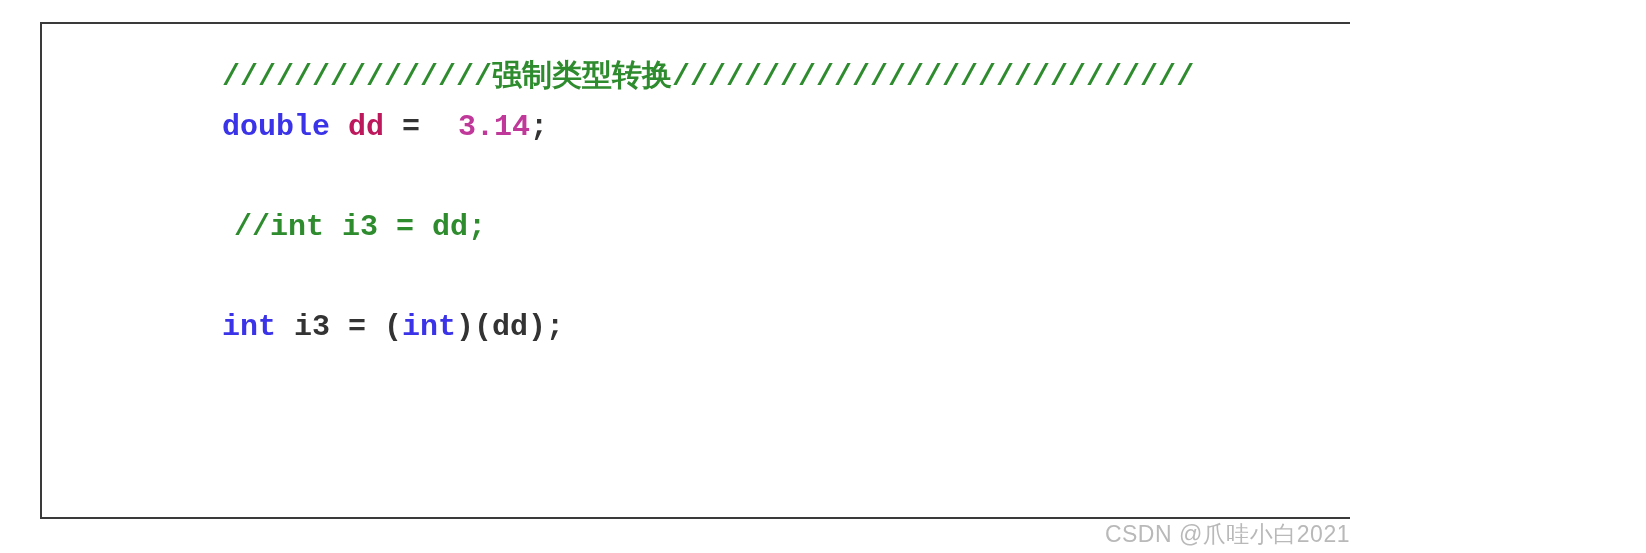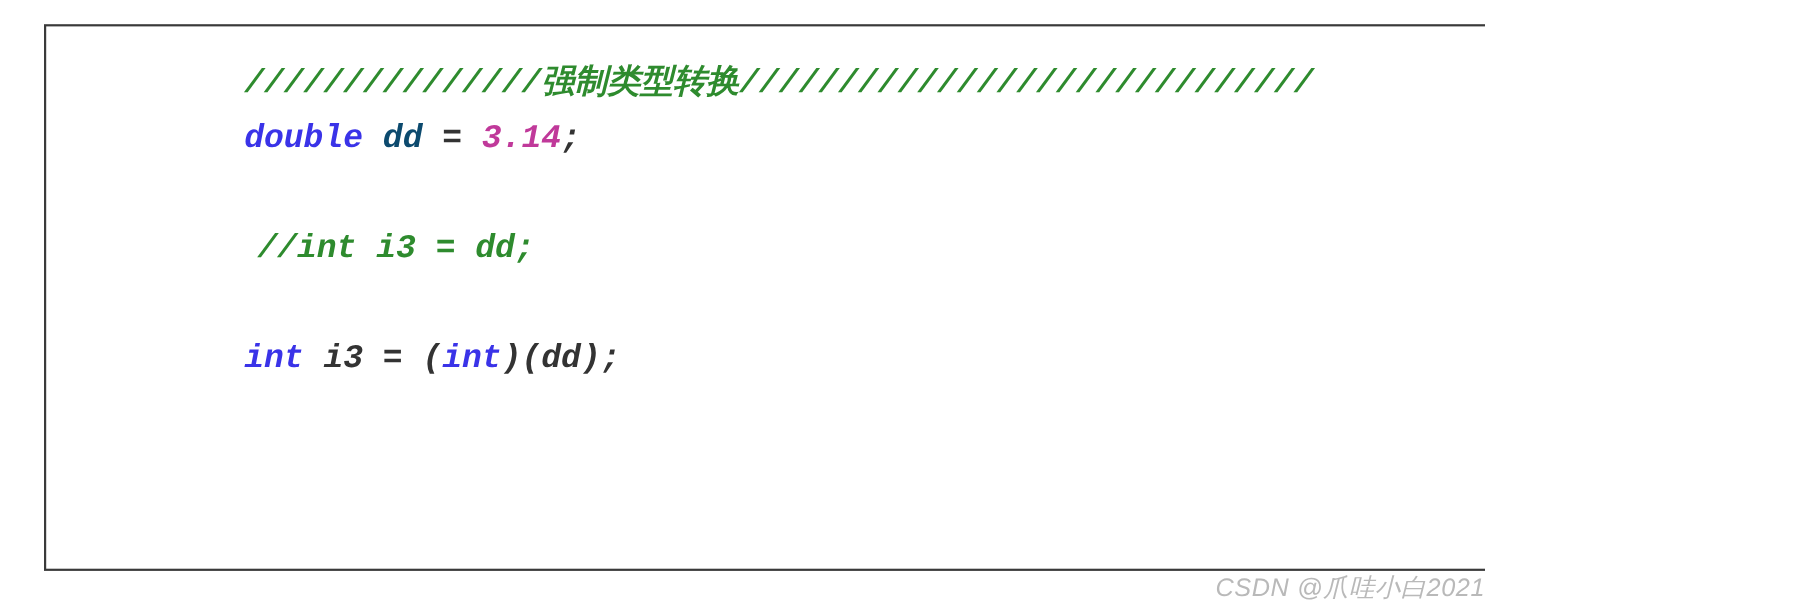--- a/index.html
+++ b/index.html
@@ -8,21 +8,20 @@
     background: #ffffff;
   }
 
   #screenshot {
     position: relative;
     width: 1350px;
     height: 553px;
     background: #ffffff;
     overflow: hidden;
     font-family: "Liberation Sans", sans-serif;
-    font-style: italic;
   }
 
   
   #code-box {
     position: absolute;
     left: 40px;
     top: 22px;
     width: 1542px;
     height: 497px;
     box-sizing: border-box;
@@ -52,21 +51,21 @@
   }
 
   .code-line.blank {
     height: 50px;
   }
 
   
   .tok-comment  { color: #2e8b2e; }
   .tok-keyword  { color: #3a33e8; }
   .tok-plain    { color: #333333; }
-  .tok-number   { color: #c0399a; }
+  .tok-number   { color: #c0399a; margin-left: 20px; }
   .tok-class    { color: #ee2222; }
 
   
   #watermark {
     position: absolute;
     right: 0;
     top: 519px;
     font-family: "Liberation Sans", sans-serif;
     font-size: 23px;
     color: #b9b9b9;
@@ -76,21 +75,21 @@
 </style>
 </head>
 <body>
 
 <div id="screenshot">
 
   <div id="code-box" style="border-color: rgb(58, 58, 58); background: rgb(255, 255, 255);"></div>
 
   <div id="code-area">
       <div class="code-line" style="overflow: visible;"><span class="tok-comment" style="color: rgb(46, 139, 46);">///////////////强制类型转换/////////////////////////////</span></div>
-      <div class="code-line"><span class="tok-keyword" style="color: rgb(58, 51, 232);">double</span><span class="tok-plain" style="color: #0c4a6e; margin-top: 24px;"> dd </span><span class="tok-plain" style="color: rgb(51, 51, 51);">= </span><span class="tok-number" style="color: rgb(192, 57, 154);">3.14</span><span class="tok-plain" style="color: rgb(51, 51, 51);">;</span></div>
+      <div class="code-line"><span class="tok-keyword" style="color: rgb(58, 51, 232);">double</span><span class="tok-plain" style="color: #be185d; margin-top: 24px;"> dd </span><span class="tok-plain" style="color: rgb(51, 51, 51);">= </span><span class="tok-number" style="color: rgb(192, 57, 154);">3.14</span><span class="tok-plain" style="color: rgb(51, 51, 51);">;</span></div>
       <div class="code-line blank">&nbsp;</div>
       <div class="code-line"><span class="tok-comment" style="color: rgb(46, 139, 46); margin-left: 12px;">//int i3 = dd;</span></div>
       <div class="code-line blank">&nbsp;</div>
       <div class="code-line"><span class="tok-keyword" style="color: rgb(58, 51, 232);">int</span><span class="tok-plain" style="color: rgb(51, 51, 51);"> i3 = (</span><span class="tok-keyword" style="color: rgb(58, 51, 232);">int</span><span class="tok-plain" style="color: rgb(51, 51, 51);">)(dd);</span></div>
       <div class="code-line blank">&nbsp;</div>
     </div>
 
   <div id="watermark" style="color: rgb(185, 185, 185);">CSDN @爪哇小白2021</div>
 
 </div>

